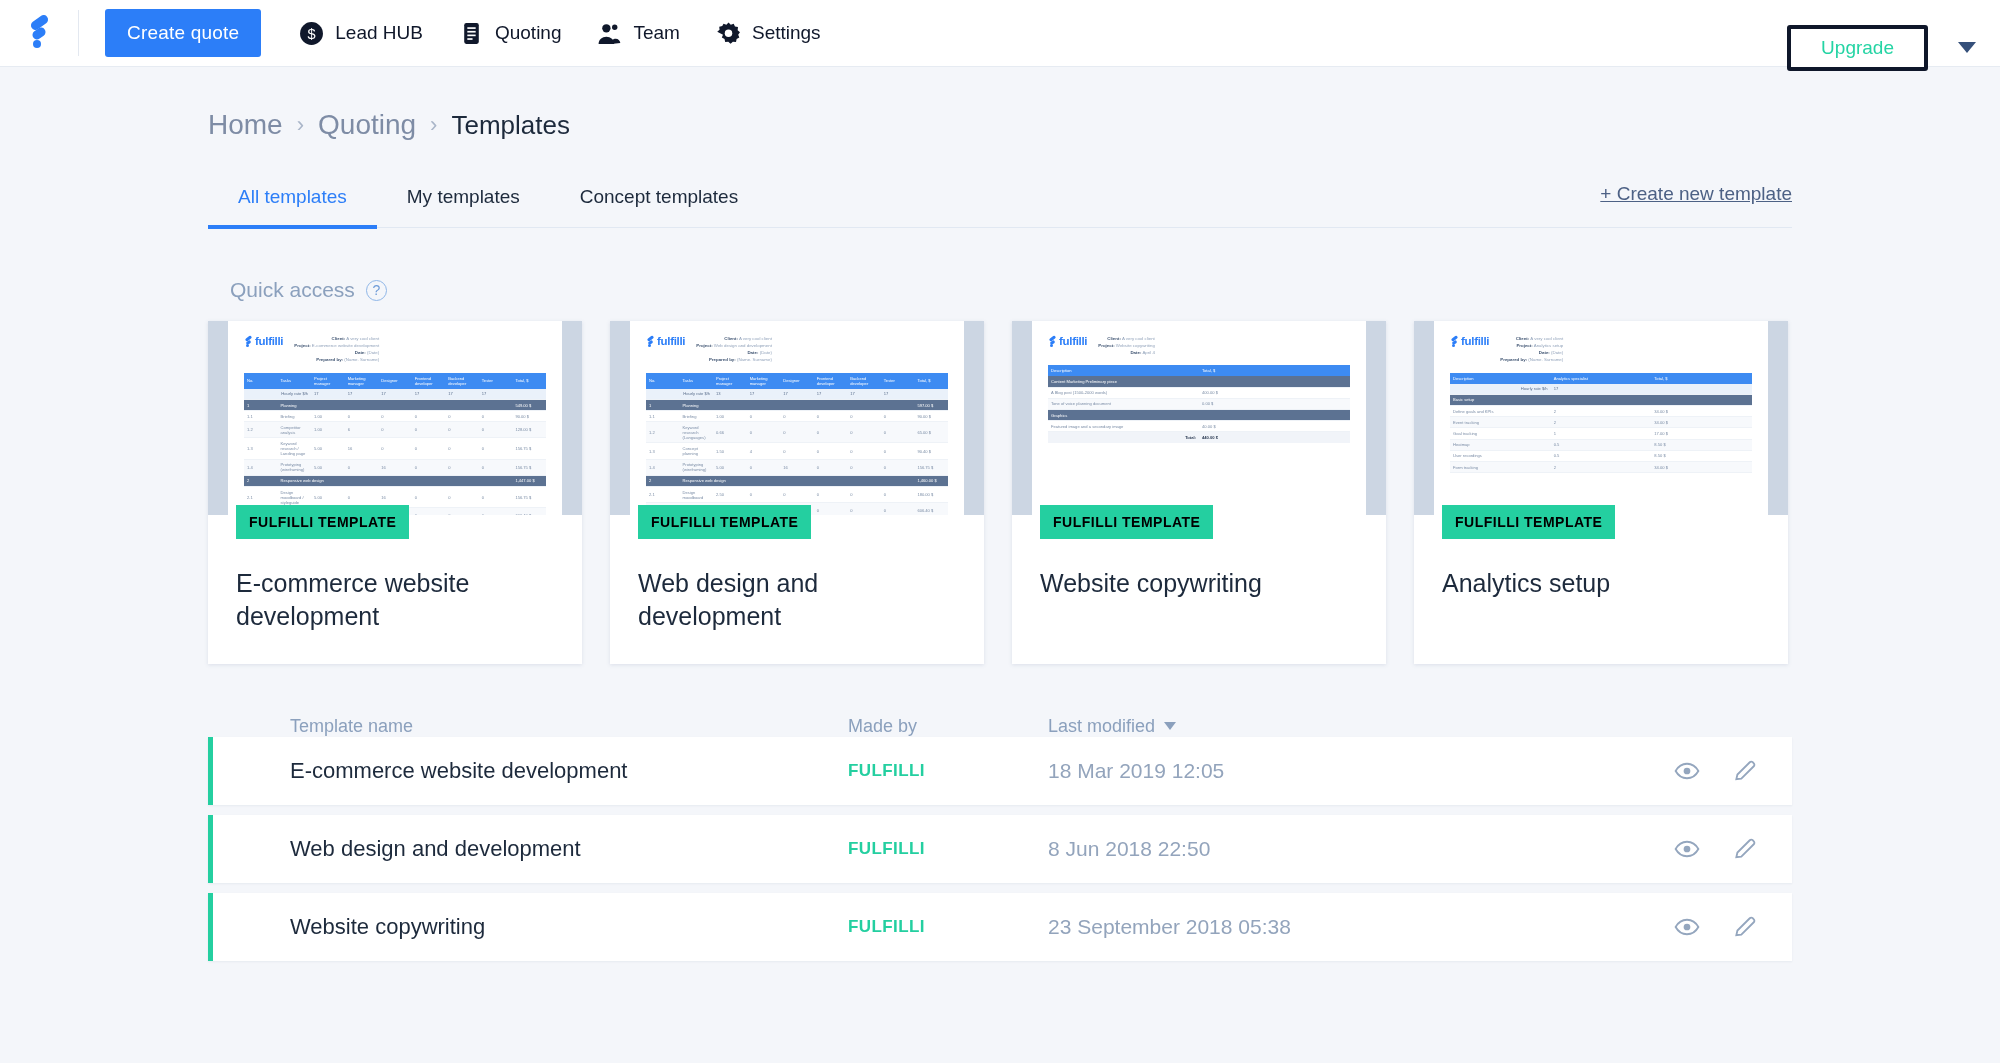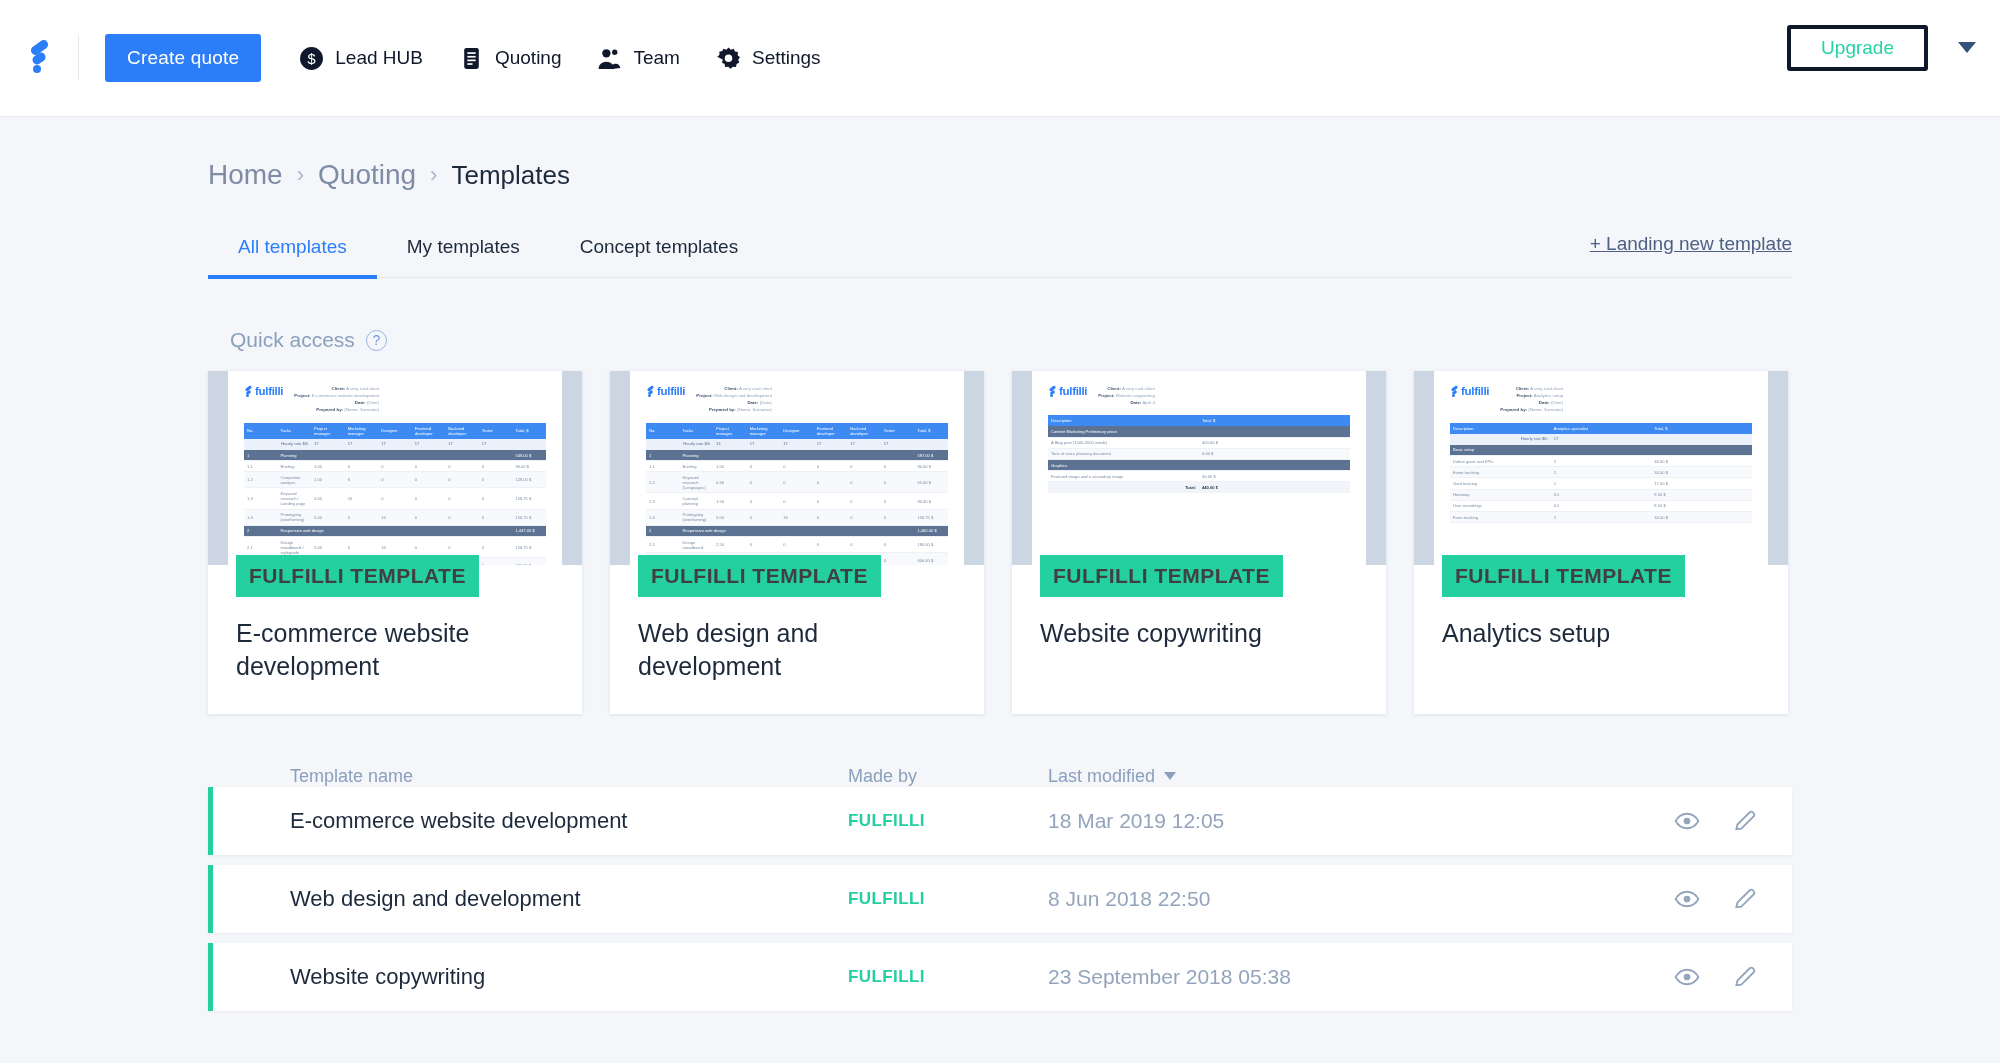--- a/index.html
+++ b/index.html
@@ -5,21 +5,21 @@
   * { box-sizing: border-box; margin: 0; padding: 0; }
   html, body {
     width: 2000px; height: 1063px;
     font-family: "Liberation Sans", sans-serif;
     background: #f4f6fa;
     overflow: hidden;
   }
 
   
   .header {
-    height: 117px; background: #ffffff;
+    height: 67px; background: #ffffff;
     display: flex; align-items: center;
     border-bottom: 1px solid #e6ebf2;
     position: relative;
   }
   .logo-wrap { width: 78px; display: flex; justify-content: center; align-items: center; }
   .logo { width: 26px; height: 34px; position: relative; }
   .logo span { position: absolute; background: #2c7ef8; border-radius: 6px; }
   .logo .s1 { width: 19px; height: 9px; left: 4px;  top: 2px;  transform: rotate(-36deg); }
   .logo .s2 { width: 14px; height: 9px; left: 6px;  top: 13px; transform: rotate(-36deg); }
   .logo .s3 { width: 8px;  height: 8px; left: 7px;  top: 24px; border-radius: 50%; }
@@ -128,22 +128,22 @@
     padding: 3px 3px; font-size: 4.1px; line-height: 1.25;
   }
   .tp-table td { padding: 2.6px 3px; font-size: 4.1px; color: #7b8da6; border-bottom: .4px solid #eef2f7; }
   .tp-table tr.rate td { background: #eaf1fa; color: #5b6f8d; }
   .tp-table tr.grp td { background: #5c7292; color: #fff; }
   .tp-table tr.alt td { background: #f7f9fc; }
   .tp-table td.num { text-align: left; }
   .tp-table tr.totrow td { color: #2b3a52; font-weight: 700; border-bottom: none; background: #f1f4f9; }
 
   .badge {
-    position: absolute; left: 28px; top: 184px; background: #24cfa0; color: #404040;
-    font-size: 21px; font-weight: 700; letter-spacing: .5px;
+    position: absolute; left: 28px; top: 184px; background: #24cfa0; color: #000000;
+    font-size: 14px; font-weight: 700; letter-spacing: .5px;
     padding: 9px 13px; z-index: 3;
   }
   .card-title {
     padding: 52px 28px 30px 28px; font-size: 25px; color: #1d2a3c;
     line-height: 1.33; min-height: 104px;
   }
 
   
   .list-head { display: flex; margin-top: 52px; padding: 0 0 0 82px; align-items: center; }
   .lh { font-size: 18px; color: #8ba0bd; }
@@ -226,21 +226,21 @@
     <span class="sep">›</span>
     <a>Quoting</a>
     <span class="sep">›</span>
     <span class="cur">Templates</span>
   </div>
 
   <div class="tabs-row">
     <div class="tab active">All templates</div>
     <div class="tab">My templates</div>
     <div class="tab">Concept templates</div>
-    <div class="new-tpl">+ Landing new template</div>
+    <div class="new-tpl">+ Create new template</div>
   </div>
 
   <div class="qa-row">
     <span class="qa-title">Quick access</span>
     <span class="qa-help">?</span>
   </div>
 
   <div class="cards" id="cards">
       <div class="card">
         <div class="card-thumb">

